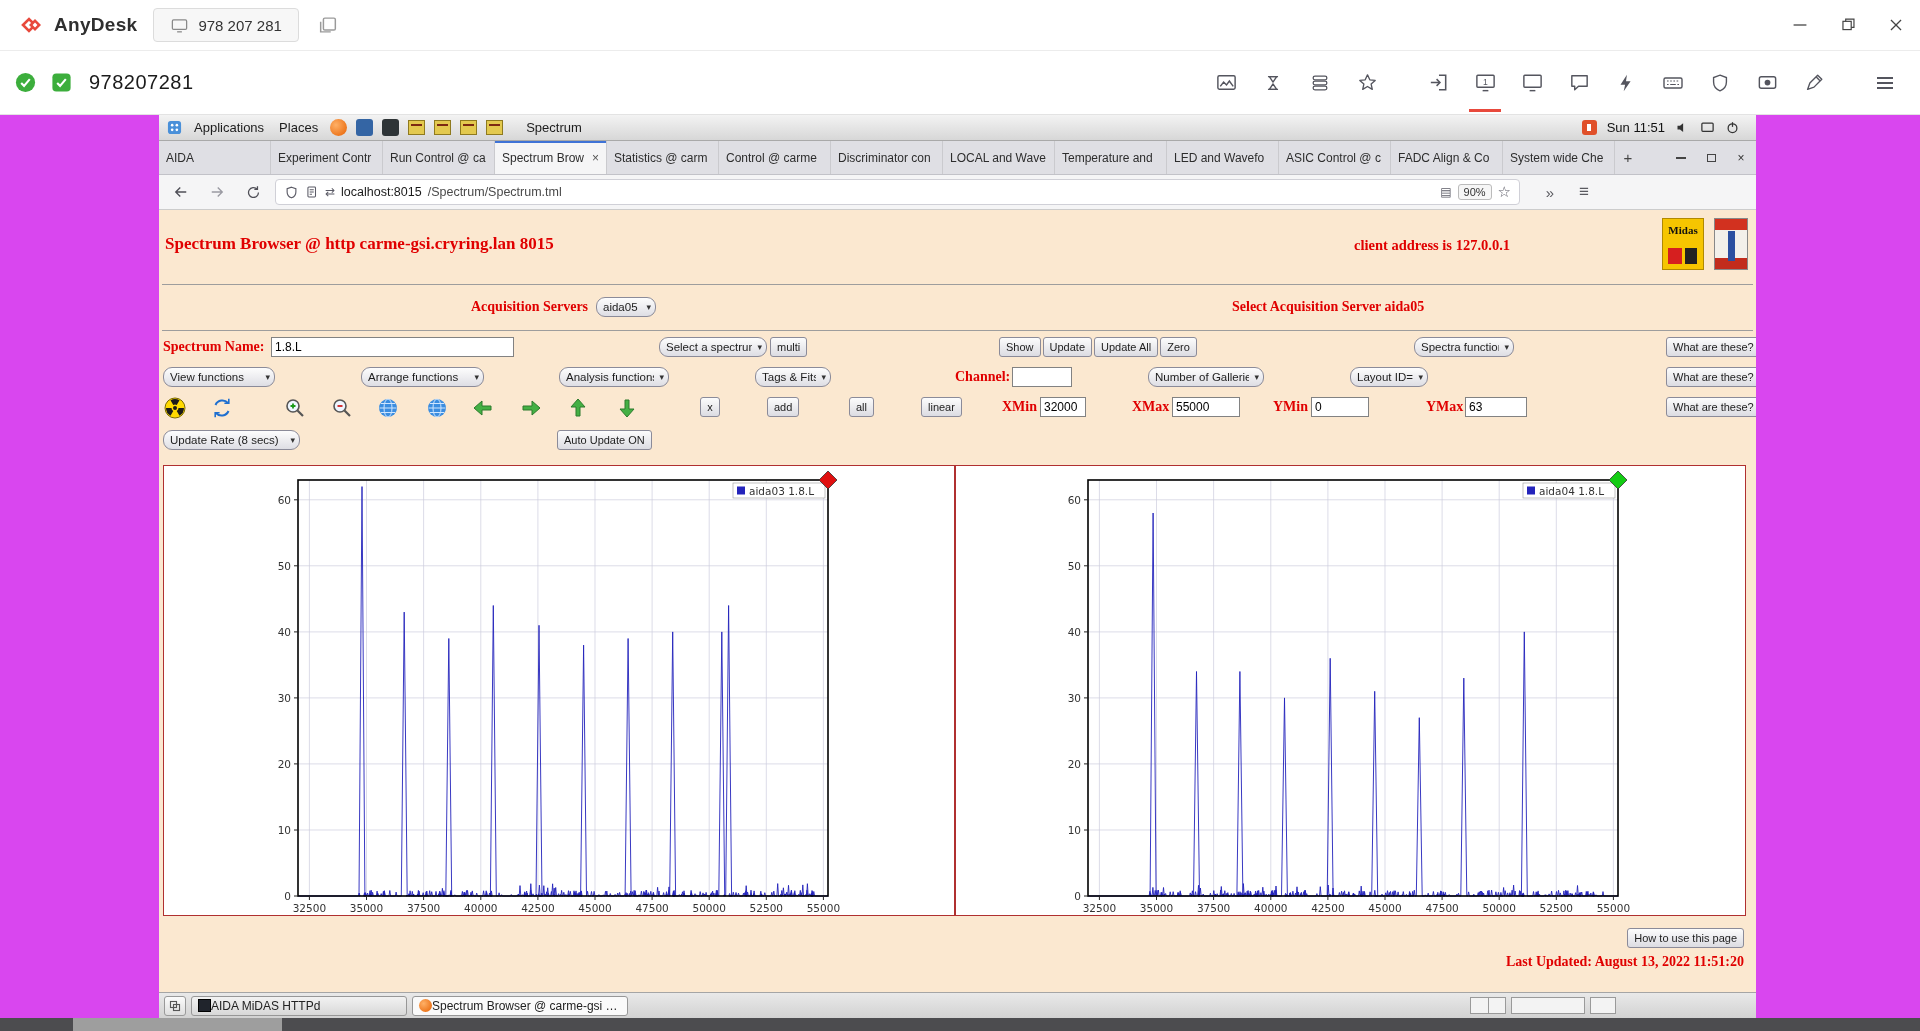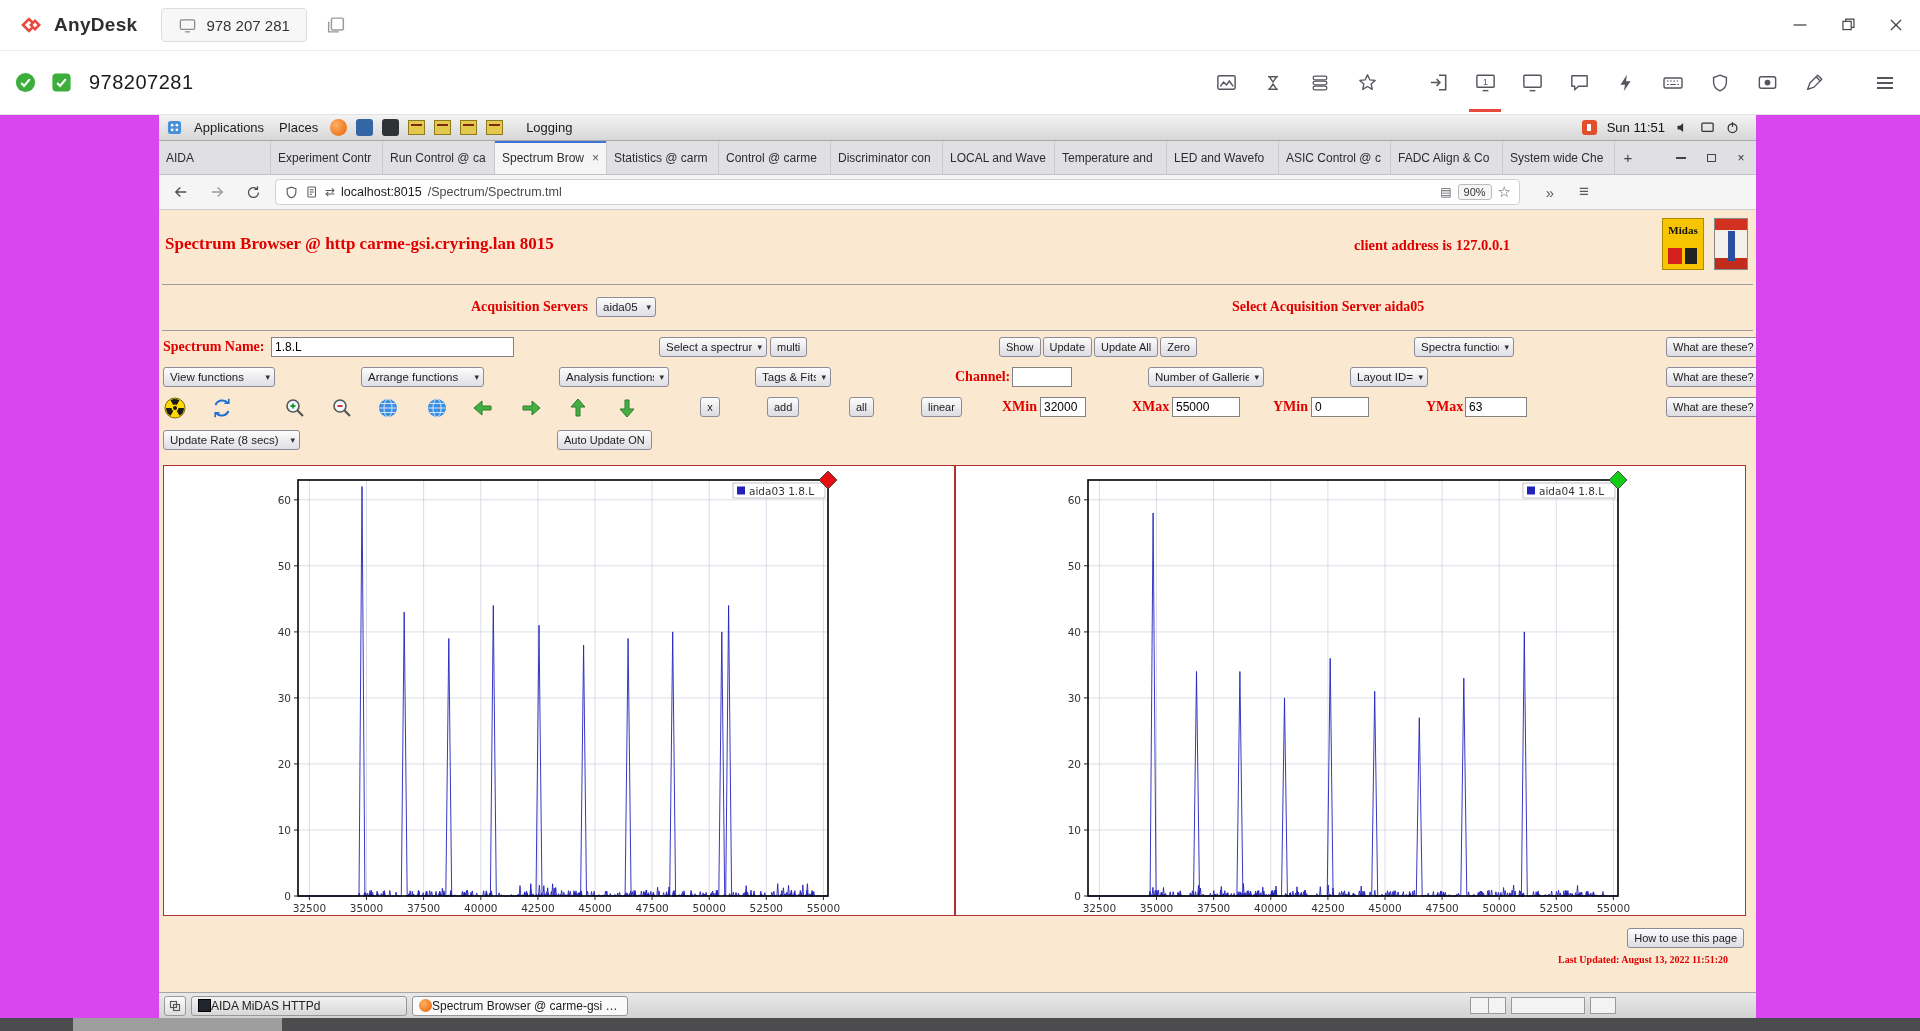--- a/index.html
+++ b/index.html
@@ -3,21 +3,21 @@
 <meta charset="utf-8">
 <style>
 *{box-sizing:border-box;margin:0;padding:0;}
 html,body{width:1920px;height:1031px;overflow:hidden;background:#fff;font-family:"Liberation Sans",sans-serif;cursor:default;}
 svg{display:block;}
 
 
 .titlebar{height:51px;display:flex;align-items:center;background:#fff;border-bottom:1px solid #ececec;padding-left:14px;position:relative;}
 .ad-logo{width:32px;height:32px;}
 .ad-name{font-size:19px;font-weight:bold;color:#2f2f2f;margin-left:8px;letter-spacing:.3px;}
-.ad-addrbox{margin-left:24px;display:flex;align-items:center;gap:9px;height:34px;padding:0 16px;background:#f7f7f7;border:1px solid #dcdcdc;border-radius:4px;font-size:15px;color:#333;}
+.ad-addrbox{margin-left:16px;display:flex;align-items:center;gap:9px;height:34px;padding:0 16px;background:#f7f7f7;border:1px solid #dcdcdc;border-radius:4px;font-size:15px;color:#333;}
 .ad-newtab{margin-left:18px;color:#8a8a8a;}
 .winbtns{margin-left:auto;display:flex;height:51px;}
 .winbtn{width:48px;height:51px;display:flex;align-items:center;justify-content:center;color:#444;}
 
 .toolbar{height:64px;background:#fff;border-bottom:1px solid #e3e3e3;display:flex;align-items:center;padding:0 18px 0 14px;}
 .tb-status{display:flex;align-items:center;gap:13px;}
 .tb-id{font-size:20px;color:#1b1b1b;margin-left:16px;letter-spacing:.5px;}
 .tb-icons{margin-left:auto;display:flex;align-items:center;gap:13px;}
 .tbicon{width:34px;height:40px;display:flex;align-items:center;justify-content:center;color:#54555e;position:relative;}
 .tbicon.gap{margin-left:24px;}
@@ -73,21 +73,21 @@
 .pg-title{position:absolute;left:6px;top:24px;font-size:17px;}
 .pg-client{position:absolute;left:1195px;top:27px;font-size:14.5px;}
 .logo-midas{position:absolute;left:1503px;top:8px;width:42px;height:52px;background:#f6c500;border:1px solid #b08900;overflow:hidden;}
 .logo-midas .mtxt{font-family:"Liberation Serif",serif;font-weight:bold;font-size:11px;color:#111;display:block;text-align:center;margin-top:5px;}
 .logo-midas .mred{position:absolute;left:5px;bottom:5px;width:14px;height:16px;background:#d61f1f;}
 .logo-midas .mbar{position:absolute;right:6px;bottom:5px;width:12px;height:16px;background:#222;}
 .logo-inst{position:absolute;left:1555px;top:8px;width:34px;height:52px;border:1px solid #888;background:linear-gradient(#d2311f 0 22%,#f3f0ea 22% 78%,#c22c1c 78% 100%);}
 .logo-inst::after{content:"";position:absolute;left:13px;top:12px;width:7px;height:30px;background:#2b4fa0;}
 .row{position:absolute;left:0;right:0;}
 .row>*{position:absolute;}
-.sel{display:flex;align-items:center;height:20px;padding:1px 4px 1px 6px;background:linear-gradient(#fdfdfd,#dedee4);border:1px solid #8b8b99;border-radius:3px;font-size:11.5px;color:#1d1d1d;}
+.sel{display:flex;align-items:center;height:20px;padding:1px 4px 1px 6px;background:linear-gradient(#fdfdfd,#dedee4);border:1px solid #8b8b99;border-radius:9px;font-size:11.5px;color:#1d1d1d;}
 .sel .sv{flex:1;overflow:hidden;white-space:nowrap;}
 .sel .caret{font-size:9px;color:#333;margin-left:5px;}
 .btn{display:inline-flex;align-items:center;justify-content:center;height:20px;padding:1px 6px;background:linear-gradient(#fcfcfc,#dcdce2);border:1px solid #8b8b99;border-radius:3px;font-size:11px;color:#1d1d1d;white-space:nowrap;}
 .tin{height:20px;border:1px solid #828282;background:#fff;font-size:12px;padding:0 3px;font-family:"Liberation Sans",sans-serif;}
 .bgroup{display:flex;gap:2px;}
 .icbtn{width:28px;height:26px;display:flex;align-items:center;justify-content:center;}
 .lab14{font-size:14px;}
 
 
 .charts{position:absolute;left:4px;top:255px;width:1583px;height:451px;background:#fff;border:1px solid #b03030;}
@@ -97,21 +97,21 @@
 .chart .grid{stroke:#cdcdde;stroke-width:0.7;}
 .chart .trace{stroke:#2323bb;stroke-width:0.9;fill:none;}
 .chart .frame{fill:none;stroke:#000;stroke-width:1.6;}
 .chart .tick{stroke:#222;stroke-width:1;}
 .chart text{font-family:"DejaVu Sans",sans-serif;font-size:10.5px;fill:#333;}
 .chart .xlab{text-anchor:middle;}
 .chart .ylab{text-anchor:end;}
 
 .logrow{position:absolute;left:4px;top:718px;display:flex;gap:5px;}
 .helpbtn{position:absolute;right:12px;top:718px;}
-.lastupd{position:absolute;right:28px;top:744px;font-size:10px;}
+.lastupd{position:absolute;right:12px;top:744px;font-size:14px;}
 
 
 .taskbar{position:absolute;left:0;right:0;bottom:0;height:26px;background:linear-gradient(#e9e9e9,#d2d2d2);border-top:1px solid #a5a5a5;display:flex;align-items:center;padding:0 5px;gap:5px;}
 .tk-show{width:22px;height:20px;border:1px solid #999;border-radius:3px;background:linear-gradient(#fbfbfb,#dedede);display:flex;align-items:center;justify-content:center;}
 .tk-btn{width:216px;height:20px;border:1px solid #979797;border-radius:3px;background:linear-gradient(#f2f2f2,#d8d8d8);display:flex;align-items:center;padding:0 6px;font-size:12px;color:#222;overflow:hidden;white-space:nowrap;}
 .tk-btn.active{background:#fafafa;}
 .tk-btn span.lbl{overflow:hidden;text-overflow:ellipsis;}
 .tk-ic{width:13px;height:13px;flex:0 0 auto;}
 .tk-ic.dark{background:#20242c;border:1px solid #000;}
 .tk-ic.ff{border-radius:50%;background:radial-gradient(circle at 35% 35%,#ffb066,#e66000);}
@@ -292,21 +292,21 @@
     </span>
     <span class="pmenu">Applications</span>
     <span class="pmenu">Places</span>
     <span class="launch ffcirc"></span>
     <span class="launch bluebox"></span>
     <span class="launch darkbox"></span>
     <span class="maia"></span>
     <span class="maia"></span>
     <span class="maia"></span>
     <span class="maia"></span>
-    <span style="margin-left:14px">Logging</span>
+    <span style="margin-left:14px">Spectrum</span>
     <div class="panel-right">
       <span class="alerticon"></span>
       <span class="pclock">Sun 11:51</span>
       <span>
         <svg viewBox="0 0 24 24" width="15" height="15">
               <path d="M4 9v6h4l5 4V5L8 9z" fill="#333"></path>
             </svg>
       </span>
       <span>
         <svg viewBox="0 0 24 24" width="15" height="15" fill="none" stroke="#333" stroke-width="2">

